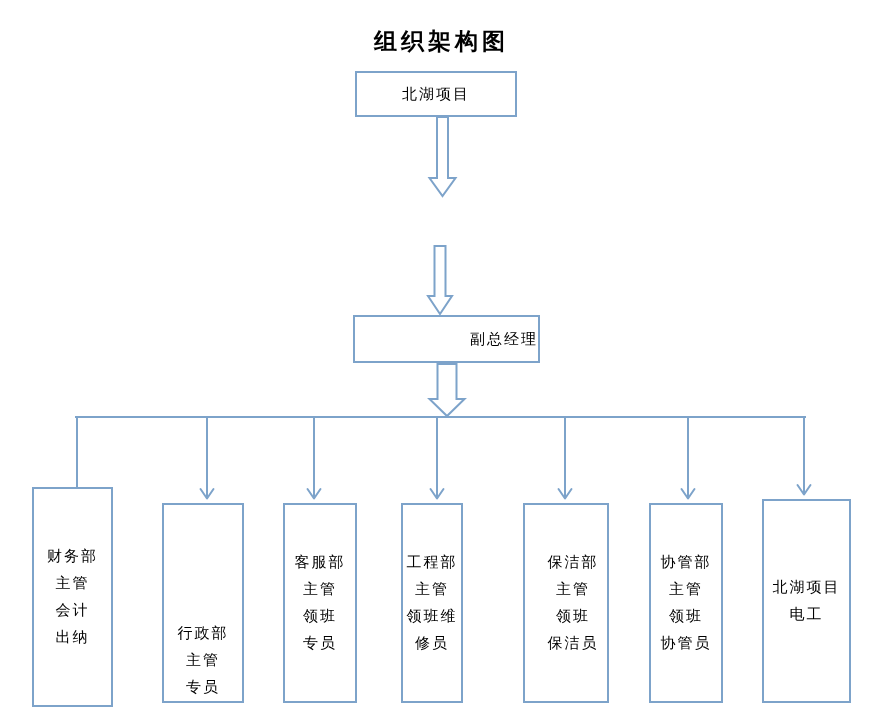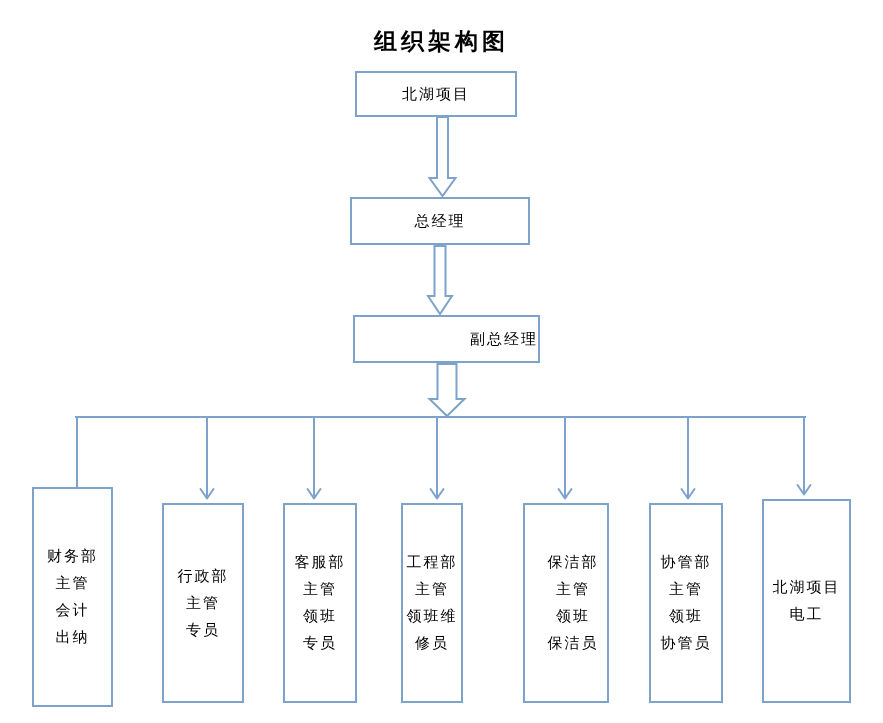--- a/index.html
+++ b/index.html
@@ -61,21 +61,21 @@
     font-size: 15px;
     letter-spacing: 2px;
     color: var(--text);
   }
   .node span { white-space: pre-line; line-height: 27px; display: block; }
   .level-node span { line-height: 1; }
   #node-l1 { left: 355px; top: 71px;  width: 162px; height: 46px; }
   #node-l2 { left: 350px; top: 197px; width: 180px; height: 48px; }
   #node-l3 { left: 353px; top: 315px; width: 187px; height: 48px; justify-content: flex-end; }
   #dept-0 { left: 32px;  top: 487px; width: 81px;  height: 220px; }
-  #dept-1 { left: 162px; top: 503px; width: 82px;  height: 200px; }
+  #dept-1 { left: 162px; top: 503px; width: 82px;  height: 200px; align-items: flex-end; }
   #dept-2 { left: 283px; top: 503px; width: 74px;  height: 200px; }
   #dept-3 { left: 401px; top: 503px; width: 62px;  height: 200px; }
   #dept-4 { left: 523px; top: 503px; width: 86px;  height: 200px; padding-left: 14px; }
   #dept-5 { left: 649px; top: 503px; width: 74px;  height: 200px; }
   #dept-6 { left: 762px; top: 499px; width: 89px; height: 204px; align-items: center; }
 </style>
 </head>
 <body>
 
 <div class="canvas">
@@ -101,23 +101,20 @@
     <line class="thin-line" x1="565" y1="417" x2="565" y2="498"></line>
     <polyline class="arrowhead-v" points="558.5,489 565,498.5 571.5,489"></polyline>
     <line class="thin-line" x1="688" y1="417" x2="688" y2="498"></line>
     <polyline class="arrowhead-v" points="681.5,489 688,498.5 694.5,489"></polyline>
     <line class="thin-line" x1="804" y1="417" x2="804" y2="494"></line>
     <polyline class="arrowhead-v" points="797.5,485 804,494.5 810.5,485"></polyline>
   </svg>
 
   <div class="node level-node" id="node-l1">
     <span>北湖项目</span>
-  </div>
-  <div class="node level-node" id="node-l2">
-    <span>总经理</span>
   </div>
   <div class="node level-node" id="node-l3">
     <span>副总经理</span>
   </div>
 
   <div class="node dept-node" id="dept-0">
     <span>财务部
 主管
 会计
 出纳</span>

